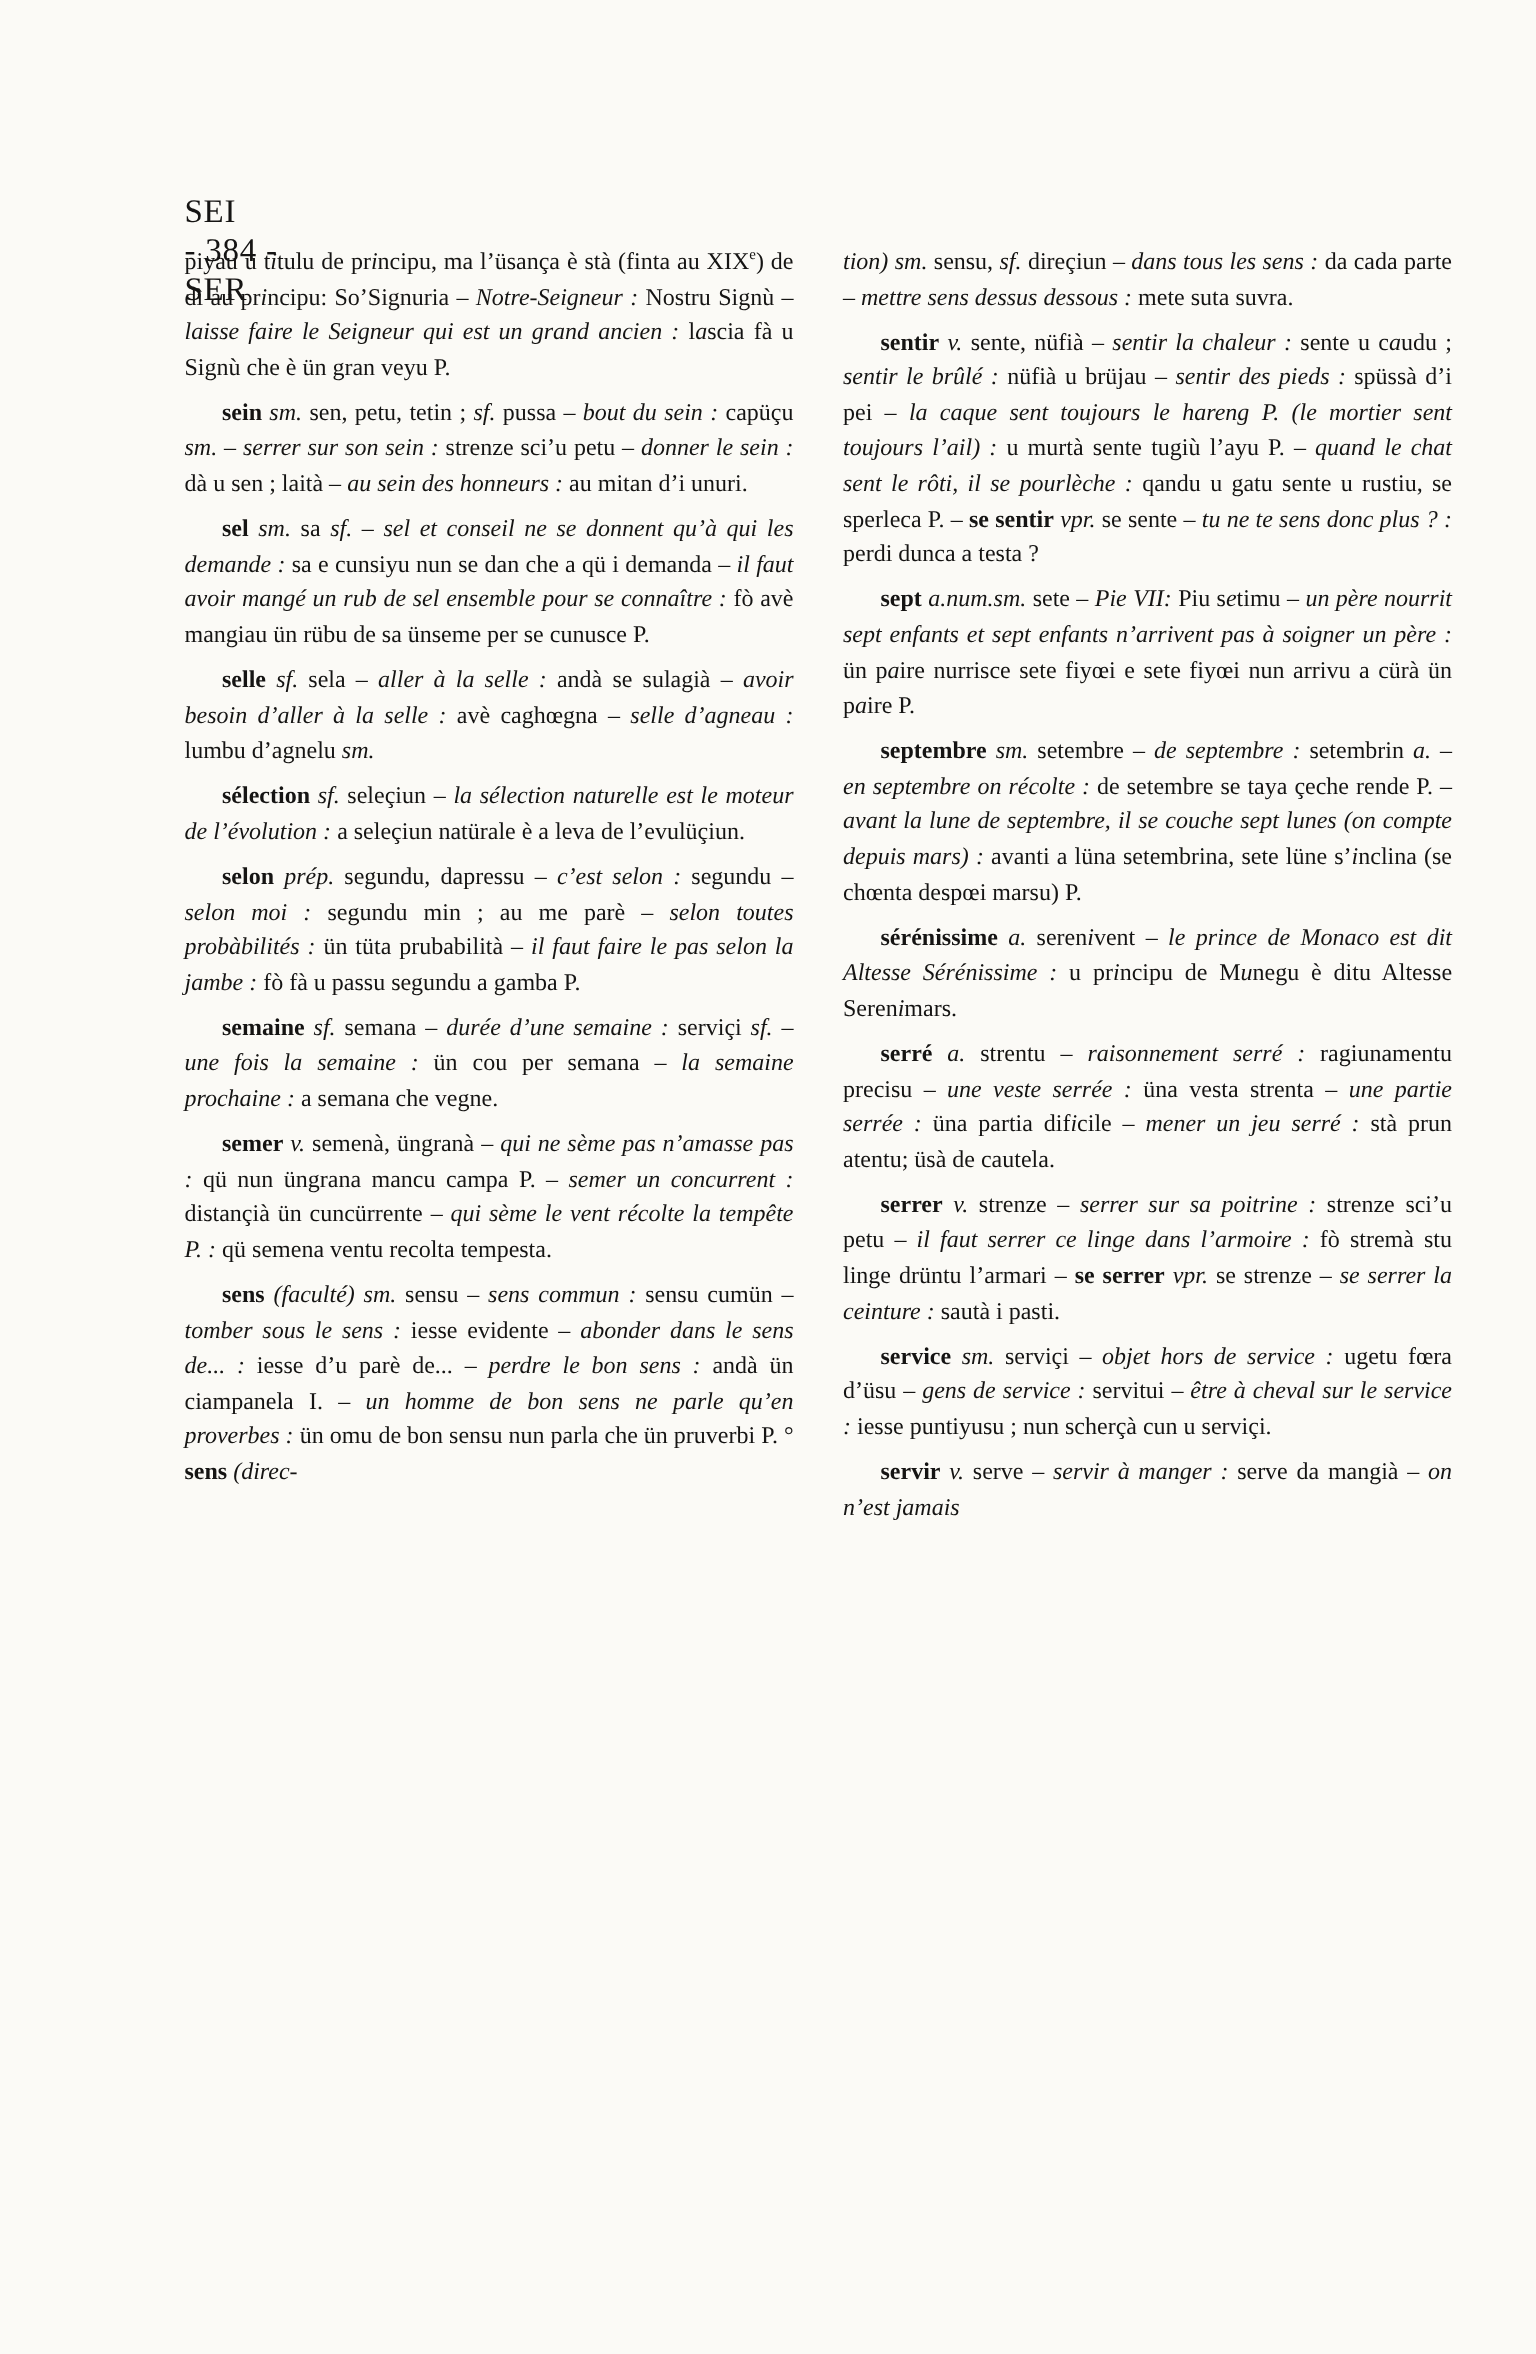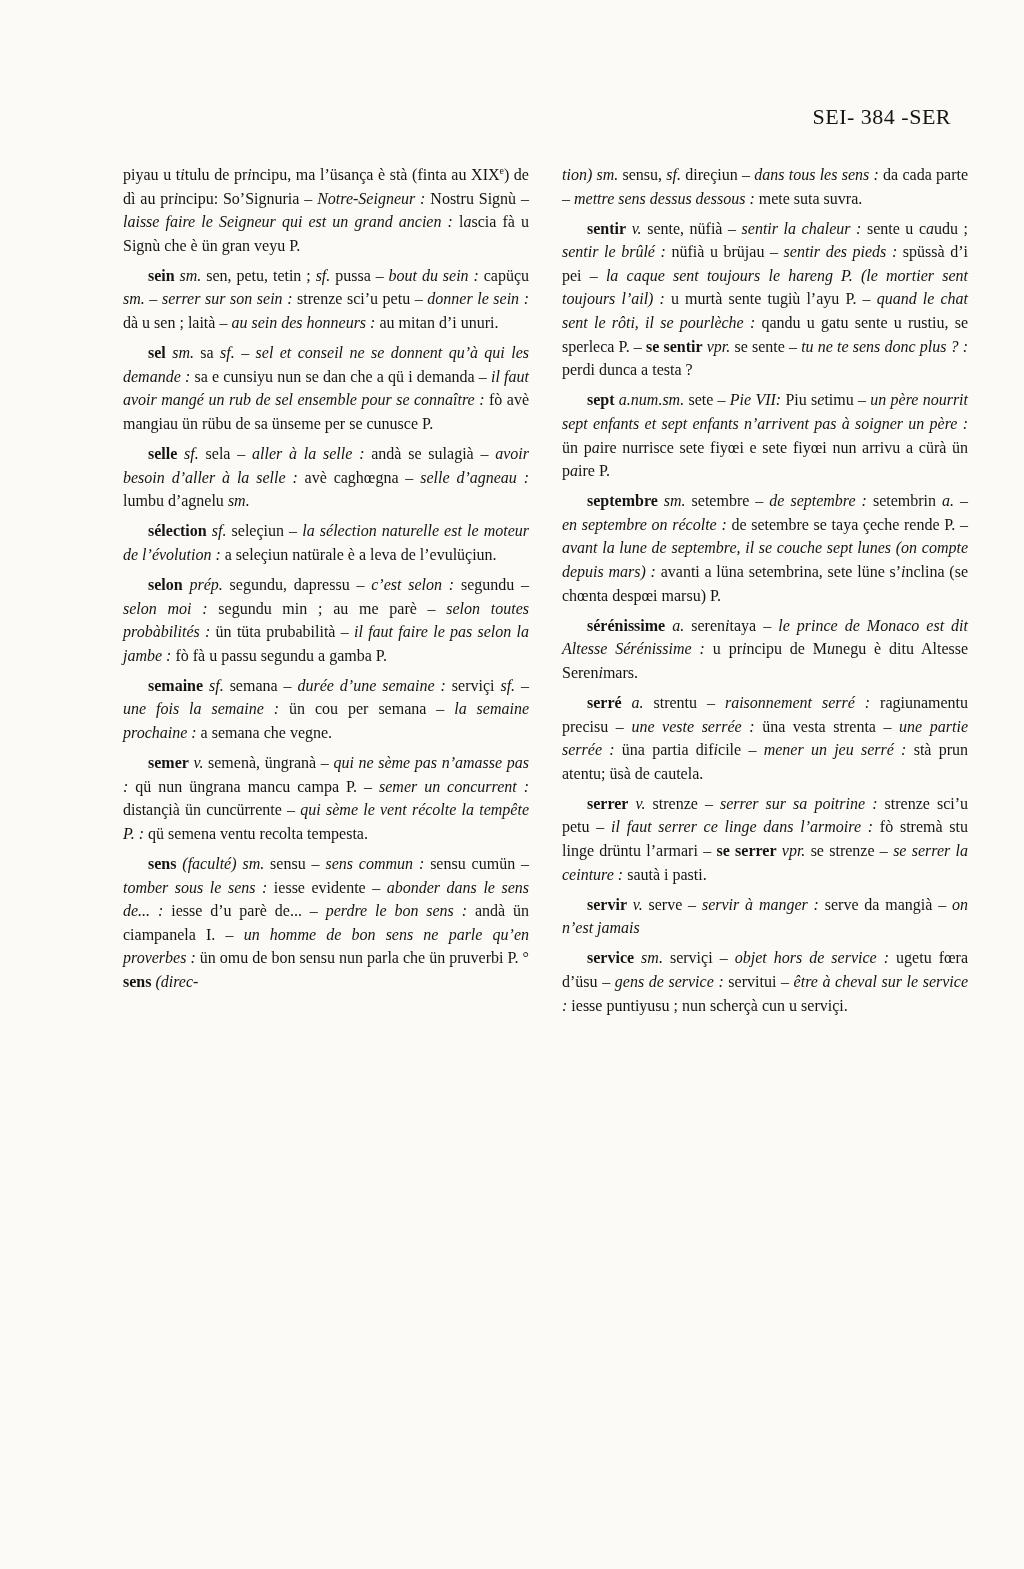--- a/index.html
+++ b/index.html
@@ -9,27 +9,28 @@
     height: 1569px;
     margin: 0 auto;
     background: #fbfaf6;
     color: #151413;
     font-family: "Liberation Serif", "DejaVu Serif", serif;
     overflow: hidden;
   }
   .running-head {
     position: absolute;
     left: 123px;
-    top: 104px;
+    top: 128px;
     width: 828px;
     display: flex;
-    justify-content: flex-end;
+    justify-content: flex-start;
     align-items: baseline;
     font-size: 22px;
     letter-spacing: 0.5px;
+    flex-direction: column;
   }
   .running-head .guide { font-size: 22px; }
   .col {
     position: absolute;
     top: 163px;
     width: 406px;
     font-size: 16px;
     line-height: 23.6px;
     text-align: justify;
     text-justify: inter-word;
@@ -66,20 +67,20 @@
       <p class="entry"><span class="hw">selon</span><span class="it"> prép.</span><span> segundu, dapressu – </span><span class="it">c’est selon :</span><span> segundu – </span><span class="it">selon moi :</span><span> segundu min ; au me parè – </span><span class="it">selon toutes probàbilités :</span><span> ün tüta prubabilità – </span><span class="it">il faut faire le pas selon la jambe :</span><span> fò fà u passu segundu a gamba P.</span></p>
       <p class="entry"><span class="hw">semaine</span><span class="it"> sf.</span><span> semana – </span><span class="it">durée d’une semaine :</span><span> serviçi </span><span class="it">sf.</span><span> – </span><span class="it">une fois la semaine :</span><span> ün cou per semana – </span><span class="it">la semaine prochaine :</span><span> a semana che vegne.</span></p>
       <p class="entry"><span class="hw">semer</span><span class="it"> v.</span><span> semenà, üngranà – </span><span class="it">qui ne sème pas n’amasse pas :</span><span> qü nun üngrana mancu campa P. – </span><span class="it">semer un concurrent :</span><span> distançià ün cuncürrente – </span><span class="it">qui sème le vent récolte la tempête P. :</span><span> qü semena ventu recolta tempesta.</span></p>
       <p class="entry"><span class="hw">sens</span><span class="it"> (faculté) sm.</span><span> sensu – </span><span class="it">sens commun :</span><span> sensu cumün – </span><span class="it">tomber sous le sens :</span><span> iesse evidente – </span><span class="it">abonder dans le sens de... :</span><span> iesse d’u parè de... – </span><span class="it">perdre le bon sens :</span><span> andà ün ciampanela I. – </span><span class="it">un homme de bon sens ne parle qu’en proverbes :</span><span> ün omu de bon sensu nun parla che ün pruverbi P. ° </span><span class="hw">sens</span><span class="it"> (direc-</span></p>
     </div>
   <div class="col col-right" id="col-right">
       <p class="entry cont"><span class="it">tion) sm.</span><span> sensu, </span><span class="it">sf.</span><span> direçiun – </span><span class="it">dans tous les sens :</span><span> da cada parte – </span><span class="it">mettre sens dessus dessous :</span><span> mete suta suvra.</span></p>
       <p class="entry"><span class="hw">sentir</span><span class="it"> v.</span><span> sente, nüfià – </span><span class="it">sentir la chaleur :</span><span> sente u c</span><span class="it">a</span><span>udu ; </span><span class="it">sentir le brûlé :</span><span> nüfià u brüjau – </span><span class="it">sentir des pieds :</span><span> spüssà d’i pei – </span><span class="it">la caque sent toujours le hareng P. (le mortier sent toujours l’ail) :</span><span> u murtà sente tugiù l’ayu P. – </span><span class="it">quand le chat sent le rôti, il se pourlèche :</span><span> qandu u gatu sente u rustiu, se sperleca P. – </span><span class="hw">se sentir</span><span class="it"> vpr.</span><span> se sente – </span><span class="it">tu ne te sens donc plus ? :</span><span> perdi dunca a testa ?</span></p>
       <p class="entry"><span class="hw">sept</span><span class="it"> a.num.sm.</span><span> sete – </span><span class="it">Pie VII:</span><span> Piu s</span><span class="it">e</span><span>timu – </span><span class="it">un père nourrit sept enfants et sept enfants n’arrivent pas à soigner un père :</span><span> ün p</span><span class="it">a</span><span>ire nurrisce sete fiyœi e sete fiyœi nun arrivu a cürà ün p</span><span class="it">a</span><span>ire P.</span></p>
       <p class="entry"><span class="hw">septembre</span><span class="it"> sm.</span><span> setembre – </span><span class="it">de septembre :</span><span> setembrin </span><span class="it">a.</span><span> – </span><span class="it">en septembre on récolte :</span><span> de setembre se taya çeche rende P. – </span><span class="it">avant la lune de septembre, il se couche sept lunes (on compte depuis mars) :</span><span> avanti a lüna setembrina, sete lüne s’</span><span class="it">i</span><span>nclina (se chœnta despœi marsu) P.</span></p>
-      <p class="entry"><span class="hw">sérénissime</span><span class="it"> a.</span><span> seren</span><span class="it">i</span><span>taya – </span><span class="it">le prince de Monaco est dit Altesse Sérénissime :</span><span> u pr</span><span class="it">i</span><span>ncipu de M</span><span class="it">u</span><span>negu è ditu Altesse Seren</span><span class="it">i</span><span>mars.</span></p>
+      <p class="entry"><span class="hw">sérénissime</span><span class="it"> a.</span><span> seren</span><span class="it">i</span><span>vent – </span><span class="it">le prince de Monaco est dit Altesse Sérénissime :</span><span> u pr</span><span class="it">i</span><span>ncipu de M</span><span class="it">u</span><span>negu è ditu Altesse Seren</span><span class="it">i</span><span>mars.</span></p>
       <p class="entry"><span class="hw">serré</span><span class="it"> a.</span><span> strentu – </span><span class="it">raisonnement serré :</span><span> ragiunamentu precisu – </span><span class="it">une veste serrée :</span><span> üna vesta strenta – </span><span class="it">une partie serrée :</span><span> üna partia dif</span><span class="it">i</span><span>cile – </span><span class="it">mener un jeu serré :</span><span> stà prun atentu; üsà de cautela.</span></p>
       <p class="entry"><span class="hw">serrer</span><span class="it"> v.</span><span> strenze – </span><span class="it">serrer sur sa poitrine :</span><span> strenze sci’u petu – </span><span class="it">il faut serrer ce linge dans l’armoire :</span><span> fò stremà stu linge drüntu l’armari – </span><span class="hw">se serrer</span><span class="it"> vpr.</span><span> se strenze – </span><span class="it">se serrer la ceinture :</span><span> sautà i pasti.</span></p>
+      <p class="entry"><span class="hw">service</span><span class="it"> sm.</span><span> serviçi – </span><span class="it">objet hors de service :</span><span> ugetu fœra d’üsu – </span><span class="it">gens de service :</span><span> servitui – </span><span class="it">être à cheval sur le service :</span><span> iesse puntiyusu ; nun scherçà cun u serviçi.</span></p>
       <p class="entry"><span class="hw">servir</span><span class="it"> v.</span><span> serve – </span><span class="it">servir à manger :</span><span> serve da mangià – </span><span class="it">on n’est jamais</span></p>
-      <p class="entry"><span class="hw">service</span><span class="it"> sm.</span><span> serviçi – </span><span class="it">objet hors de service :</span><span> ugetu fœra d’üsu – </span><span class="it">gens de service :</span><span> servitui – </span><span class="it">être à cheval sur le service :</span><span> iesse puntiyusu ; nun scherçà cun u serviçi.</span></p>
     </div>
 
 </div>
 
 </body></html>

